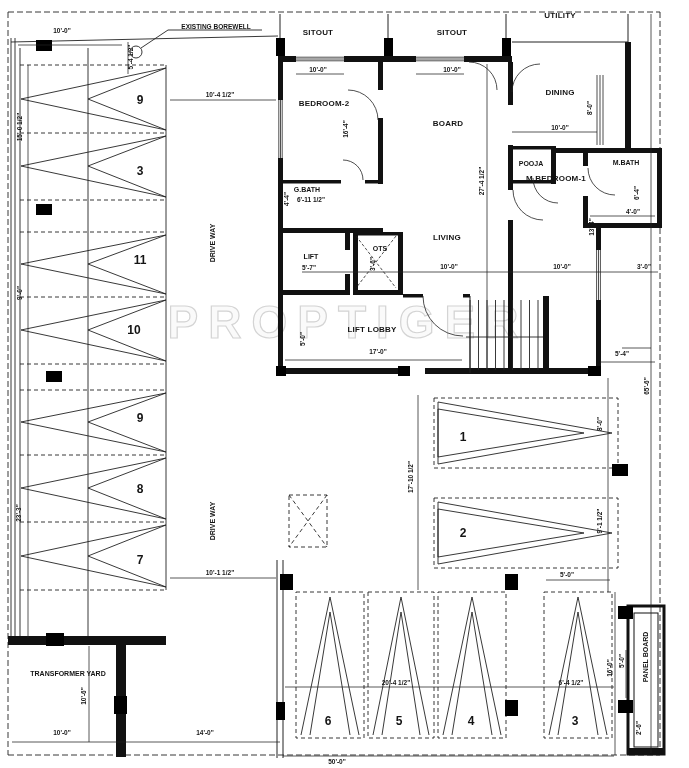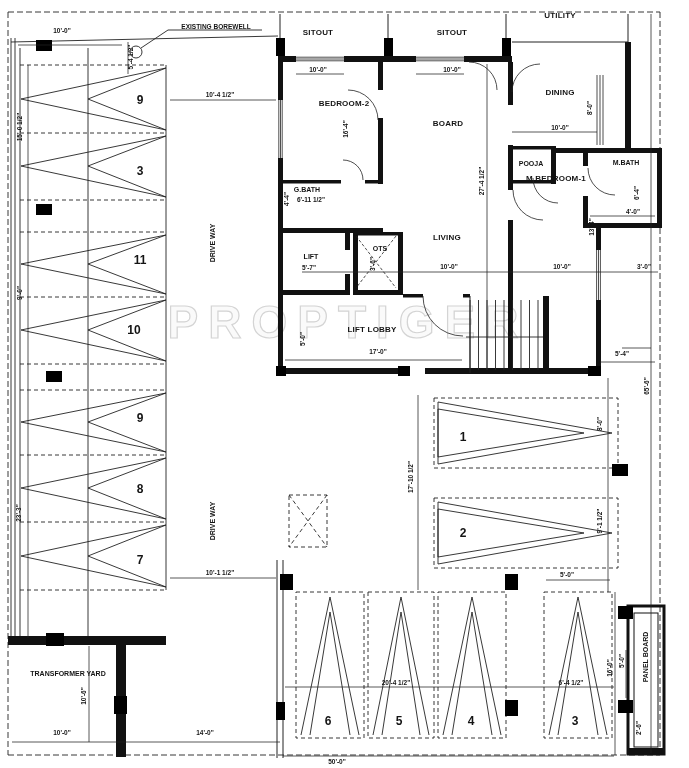--- a/index.html
+++ b/index.html
@@ -277,21 +277,21 @@
 
     <div class="lbl dim" style="left:216px;top:27px">EXISTING BOREWELL</div>
     <div class="lbl room7 v" style="left:212px;top:243px">DRIVE WAY</div>
     <div class="lbl room7 v" style="left:212px;top:521px">DRIVE WAY</div>
     <div class="lbl room7" style="left:68px;top:673px">TRANSFORMER YARD</div>
     <div class="lbl room7 v" style="left:645px;top:657px">PANEL BOARD</div>
 
     <div class="lbl room" style="left:318px;top:33px">SITOUT</div>
     <div class="lbl room" style="left:452px;top:33px">SITOUT</div>
     <div class="lbl room" style="left:560px;top:16px">UTILITY</div>
-    <div class="lbl room" style="left:344px;top:104px">BEDROOM-2</div>
+    <div class="lbl room" style="left:324px;top:104px">BEDROOM-2</div>
     <div class="lbl room" style="left:448px;top:124px">BOARD</div>
     <div class="lbl room" style="left:560px;top:93px">DINING</div>
     <div class="lbl room7" style="left:531px;top:163px">POOJA</div>
     <div class="lbl room7" style="left:626px;top:162px">M.BATH</div>
     <div class="lbl room7" style="left:307px;top:189px">G.BATH</div>
     <div class="lbl room" style="left:447px;top:238px">LIVING</div>
     <div class="lbl room" style="left:556px;top:179px">M.BEDROOM-1</div>
     <div class="lbl room7" style="left:311px;top:256px">LIFT</div>
     <div class="lbl room7" style="left:380px;top:248px">OTS</div>
     <div class="lbl room" style="left:372px;top:330px">LIFT LOBBY</div>

